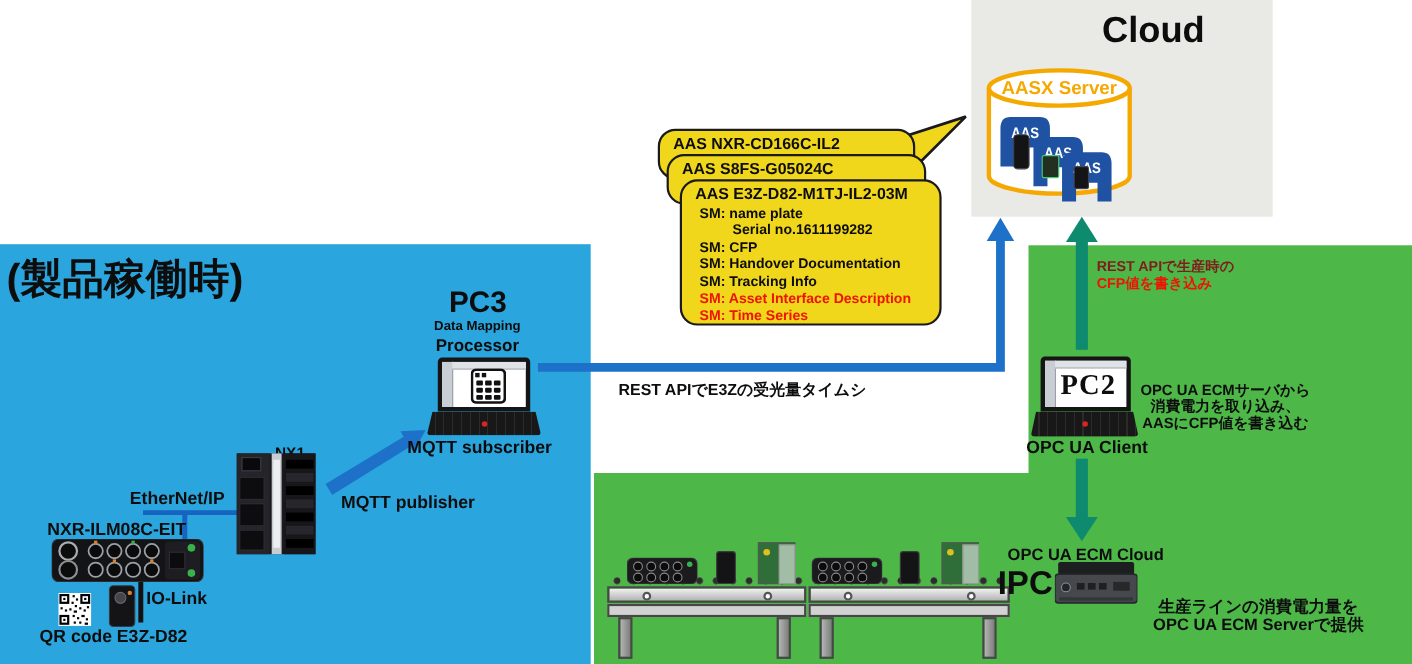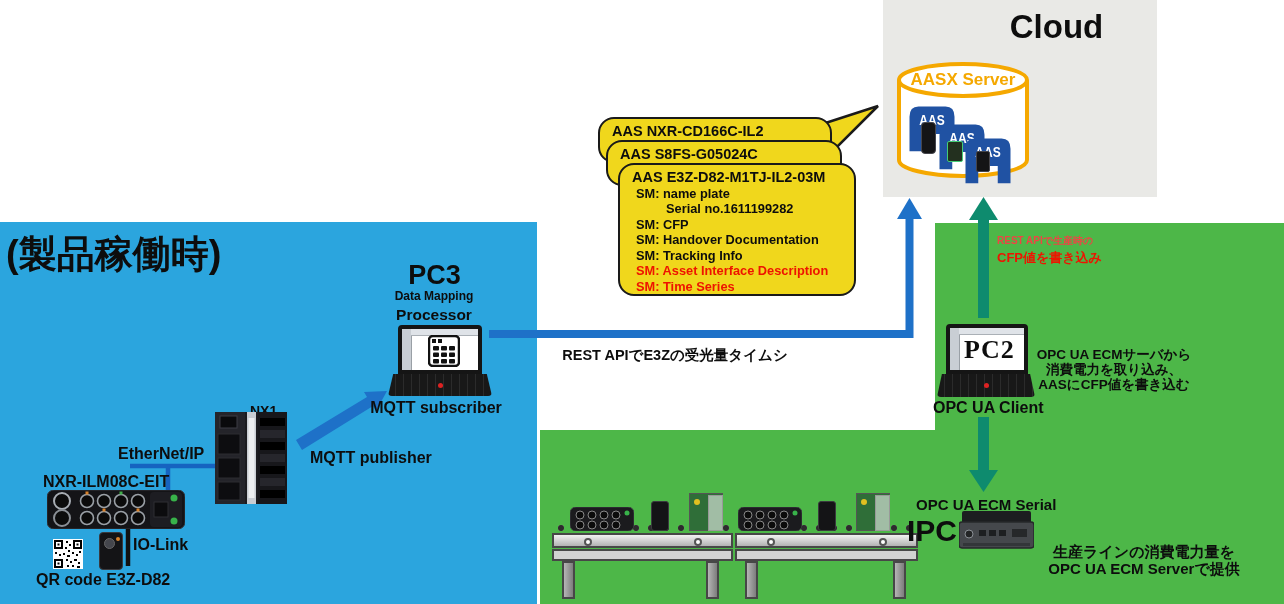--- a/index.html
+++ b/index.html
@@ -40,21 +40,21 @@
 </head>
 <body>
 
 <div class="canvas">
 
   <div class="abs cloud-panel" style="left:883px;top:0;width:274px;height:197px;z-index:1;"></div>
   <div class="abs op-region" style="left:0;top:222px;width:537px;height:382px;z-index:1;"></div>
   <div class="abs prod-region" style="left:935px;top:223px;width:349px;height:381px;z-index:1;"></div>
   <div class="abs prod-region" style="left:540px;top:430px;width:744px;height:174px;z-index:1;"></div>
 
-  <div class="abs t ctr" style="left:923px;top:8px;width:267px;font-size:33px;z-index:5;">Cloud</div>
+  <div class="abs t ctr" style="left:883px;top:8px;width:267px;font-size:33px;z-index:5;padding-left:32px;">Cloud</div>
   <div class="abs t" style="left:6px;top:233px;font-size:38px;z-index:5;">(製品稼働時)</div>
 
   <svg class="abs" style="left:891px;top:57px;z-index:2;" width="144" height="128" viewBox="0 0 144 128">
     <path d="M8,23 v80 a64,16 0 0 0 128,0 v-80" fill="#ffffff" stroke="#F5A800" stroke-width="4"></path>
     <ellipse cx="72" cy="23" rx="64" ry="16" fill="#ffffff" stroke="#F5A800" stroke-width="4"></ellipse>
   </svg>
   <div class="abs t ctr" style="left:891px;top:70px;width:144px;font-size:17px;color:#F5A800;z-index:4;">AASX Server</div>
 
   <svg class="abs" style="left:908px;top:103px;z-index:4;" width="48" height="50" viewBox="0 0 64 58" preserveAspectRatio="none">
     <path d="M2,56 V16 q0,-12 12,-12 h36 q12,0 12,12 v40 h-17 v-20 h-26 v20 z" fill="#2052A3"></path>
@@ -209,38 +209,38 @@
   <div class="abs sensor" style="left:99px;top:532px;width:24px;height:38px;z-index:5;border-radius:4px;">
     <div class="abs" style="left:4px;top:5px;width:9px;height:9px;border-radius:50%;background:#44464c;border:1px solid #666;"></div>
     <div class="abs" style="left:16px;top:4px;width:4px;height:4px;border-radius:50%;background:#d9822b;"></div>
   </div>
 
   <div class="abs t" style="left:133px;top:536px;font-size:16px;z-index:5;">IO-Link</div>
   <div class="abs t" style="left:36px;top:571px;font-size:16px;z-index:5;">QR code E3Z-D82</div>
 
   <div class="abs t ctr" style="left:540px;top:347px;width:270px;font-size:14.5px;z-index:5;">REST APIでE3Zの受光量タイムシ</div>
 
-  <div class="abs t" style="left:997px;top:235px;font-size:10px;color:#ef4444;z-index:5;">REST APIで生産時の</div>
+  <div class="abs t" style="left:997px;top:235px;font-size:13px;color:#7f1d1d;z-index:5;">REST APIで生産時の</div>
   <div class="abs t" style="left:997px;top:251px;font-size:13px;color:#ee1400;z-index:5;">CFP値を書き込み</div>
 
   <div class="abs lap-screen" style="left:946px;top:324px;width:82px;height:50px;z-index:4;font-family:Liberation Serif, serif;">
     <div class="scr-col"></div>
     <div class="scr-bar"></div>
     <div class="abs t" style="left:14px;top:7px;font-size:26px;letter-spacing:1px;">PC2</div>
   </div>
   <div class="abs lap-base" style="left:937px;top:374px;width:98px;height:23px;z-index:4;">
     <div class="trackpoint" style="left:47px;top:9px;"></div>
   </div>
   <div class="abs t" style="left:933px;top:399px;font-size:16px;z-index:5;">OPC UA Client</div>
 
   <div class="abs t ctr" style="left:1028px;top:347px;width:172px;font-size:13.5px;z-index:5;">OPC UA ECMサーバから</div>
   <div class="abs t ctr" style="left:1028px;top:362px;width:172px;font-size:13.5px;z-index:5;">消費電力を取り込み、</div>
   <div class="abs t ctr" style="left:1028px;top:377px;width:172px;font-size:13.5px;z-index:5;">AASにCFP値を書き込む</div>
 
-  <div class="abs t" style="left:916px;top:496px;font-size:15px;z-index:5;">OPC UA ECM Serial</div>
+  <div class="abs t" style="left:916px;top:496px;font-size:15px;z-index:5;">OPC UA ECM Cloud</div>
   <svg class="abs" style="left:959px;top:511px;z-index:5;" width="75" height="40" viewBox="0 0 75 40">
     <rect x="3" y="0" width="69" height="13" rx="2" fill="#1c1e20"></rect>
     <rect x="0" y="11" width="75" height="26" rx="3" fill="#45484c" stroke="#26282a" stroke-width="1.5"></rect>
     <circle cx="10" cy="23" r="4" fill="#232526" stroke="#8a8f95"></circle>
     <rect x="20" y="19" width="7" height="6" fill="#1d1f21"></rect>
     <rect x="30" y="19" width="7" height="6" fill="#1d1f21"></rect>
     <rect x="40" y="19" width="7" height="6" fill="#1d1f21"></rect>
     <rect x="53" y="18" width="15" height="8" fill="#26282a"></rect>
     <rect x="4" y="32" width="67" height="3" fill="#333639"></rect>
   </svg>

